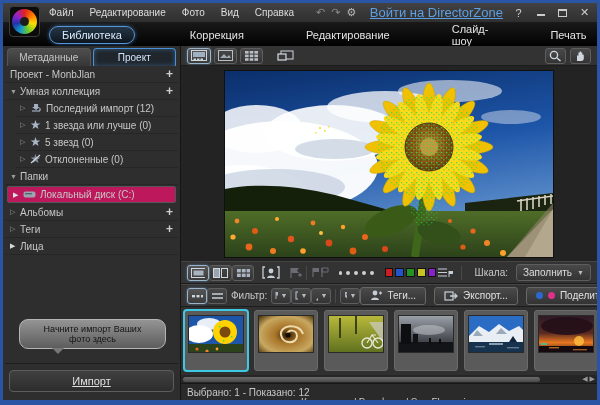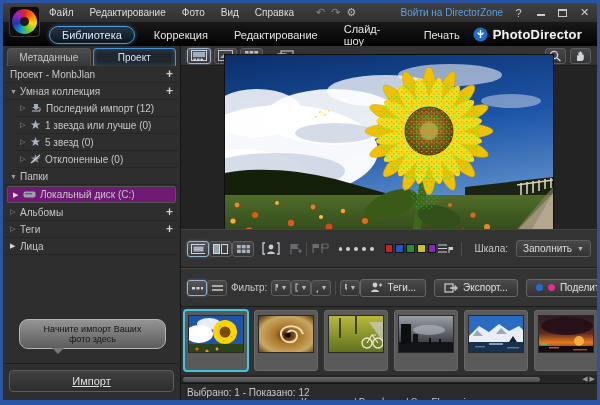--- a/index.html
+++ b/index.html
@@ -6,32 +6,32 @@
   *{box-sizing:border-box;}
   .win{position:relative;width:600px;height:405px;background:#2e2e2e;
        border:3px solid #2a55a4;border-bottom-width:5px;overflow:hidden;
        font-family:"Liberation Sans",sans-serif;color:#ccc;}
   
   .titlebar{height:20px;background:linear-gradient(#424242,#2f2f2f);display:flex;align-items:center;
             border-bottom:1px solid #1a1a1a;padding-left:38px;font-size:10px;}
   .menu-item{color:#ddd;margin:0 8px;cursor:default;}
   .tb-icons{display:flex;align-items:center;gap:6px;margin-left:14px;color:#8a8a8a;font-size:11px;}
   .tb-right{margin-left:auto;display:flex;align-items:center;gap:9px;margin-right:6px;}
-  .signin{color:#5d9fe3;font-size:10px;}
+  .signin{color:#5d9fe3;text-decoration:underline;font-size:13px;}
   .winbtn{color:#cfcfcf;font-size:11px;display:flex;align-items:center;justify-content:center;width:13px;height:13px;}
   .min-glyph{width:8px;border-bottom:2px solid #ccc;height:6px;}
   .max-glyph{width:9px;height:8px;border:1px solid #ccc;border-top:2px solid #ccc;}
   
   .logo{position:absolute;top:3px;left:6px;width:31px;height:31px;background:#0b0b0b;border:1px solid #3c3c3c;
         border-radius:4px;z-index:9;display:flex;align-items:center;justify-content:center;}
   .pin{width:25px;height:25px;border-radius:50%;
        background:conic-gradient(#d22,#f70,#fd0,#7c2,#19c,#23a,#92c,#d22);position:relative;}
   .pin::after{content:"";position:absolute;inset:8px;border-radius:50%;background:#1c1c1c;}
   
-  .modebar{height:23px;background:linear-gradient(#181818,#020202);display:flex;align-items:center;padding-left:40px;}
+  .modebar{height:23px;background:linear-gradient(#181818,#020202);display:flex;align-items:center;padding-left:40px;gap:36px;}
   .mtab{color:#e4e4e4;font-size:11px;margin:0 13px;}
   .mtab.active{border:1px solid #5596d8;border-radius:10px;padding:2px 12px;margin:0 6px;
                background:linear-gradient(#253647,#0e161e);color:#d8eafc;box-shadow:0 0 4px rgba(74,144,217,.6);}
   .brand{margin-left:auto;display:flex;align-items:center;gap:5px;margin-right:15px;}
   .brand-text{font-size:13px;font-weight:bold;color:#f4f4f4;text-shadow:1px 1px 1px #000,0 0 2px #666;letter-spacing:.2px;}
   
   .body{display:flex;height:354px;}
   .sidebar{width:178px;background:#2e2e2e;border-right:1px solid #151515;display:flex;flex-direction:column;padding:0 2px;}
   .main{flex:1;display:flex;flex-direction:column;background:#2c2c2c;min-width:0;}
   
@@ -39,42 +39,42 @@
   .stab{flex:1;text-align:center;font-size:10px;padding:3px 0 2px;border:1px solid #555;border-bottom:0;
         border-radius:4px 4px 0 0;background:linear-gradient(#4e4e4e,#363636);color:#c6c6c6;}
   .stab.active{background:#20262c;border-color:#4a90d9;color:#cfe4fa;box-shadow:inset 0 0 5px rgba(80,150,220,.45);}
   .row{display:flex;align-items:center;height:17px;padding:0 5px;border-bottom:1px solid #262626;
        color:#c6c6c6;font-size:10px;flex-shrink:0;}
   .row .plus{margin-left:auto;color:#cfcfcf;font-size:12px;font-weight:bold;}
   .tri{font-size:7px;color:#9a9a9a;width:10px;flex-shrink:0;}
   .indent{margin-left:10px;}
   .t-icon{margin-right:4px;flex-shrink:0;display:flex;}
   .item.selected{background:linear-gradient(#666,#4a4a4a);border-radius:2px;color:#f2f2f2;border-bottom:1px solid #3a3a3a;}
-  .item.folderdrive{background:#701a75;border:1px solid #555;border-radius:2px;margin:1px 2px;}
+  .item.folderdrive{background:#be185d;border:1px solid #555;border-radius:2px;margin:1px 2px;}
   .tooltip{position:relative;margin:auto 12px 14px 14px;background:linear-gradient(#949494,#5d5d5d);
            border:1px solid #b5b5b5;border-radius:9px;color:#141414;font-size:9px;text-align:center;
            padding:4px 18px;flex-shrink:0;}
   .tooltip::after{content:"";position:absolute;left:32px;bottom:-6px;border:6px solid transparent;
                   border-top-color:#777;border-bottom:0;}
   .import-wrap{border-top:1px solid #1d1d1d;padding:6px 4px 8px;flex-shrink:0;}
   .import-btn{width:100%;height:22px;border:1px solid #5d5d5d;border-radius:4px;
               background:linear-gradient(#404040,#2d2d2d);color:#e0e0e0;font-size:11px;
               display:flex;align-items:center;justify-content:center;text-decoration:underline;}
   
   .m-toolbar{height:20px;display:flex;align-items:center;gap:3px;padding:0 6px;background:#333;
              border-bottom:1px solid #1c1c1c;}
   .tb{height:16px;min-width:20px;border:1px solid #5e5e5e;border-radius:3px;padding:0 3px;
       background:linear-gradient(#484848,#343434);display:flex;align-items:center;justify-content:center;gap:2px;}
   .tb.active{border-color:#9ab4cc;box-shadow:0 0 3px rgba(120,170,220,.5);background:linear-gradient(#565656,#3c3c3c);}
   .gap{width:8px;}
   .sep{width:1px;height:14px;background:#1e1e1e;border-right:1px solid #4a4a4a;margin:0 4px;}
   .right-group{margin-left:auto;display:flex;align-items:center;gap:4px;}
   .preview{flex:1;background:#232323;display:flex;align-items:center;justify-content:center;min-height:0;}
   .photo-frame{border:1px solid #101010;line-height:0;}
-  .v-toolbar,.f-toolbar{height:39px;display:flex;align-items:center;padding:0 6px;background:#333;
+  .v-toolbar,.f-toolbar{height:23px;display:flex;align-items:center;padding:0 6px;background:#333;
                         border-top:1px solid #454545;border-bottom:1px solid #1c1c1c;font-size:10px;}
   .dot{width:4px;height:4px;border-radius:50%;background:#cfcfcf;margin:0 2px;}
   .chip{width:9px;height:9px;border:1px solid #111;margin:0 1px;}
   .drop{display:flex;align-items:center;gap:5px;border:1px solid #5e5e5e;border-radius:3px;
         background:linear-gradient(#484848,#343434);height:17px;padding:0 6px;color:#ddd;}
   .arrow{font-size:7px;color:#bbb;}
   .lbl{color:#c8c8c8;margin:0 4px;}
   .fbtn{display:flex;align-items:center;gap:5px;padding:0 9px;height:18px;border:1px solid #676767;
         border-radius:3px;background:linear-gradient(#4a4a4a,#333);color:#e0e0e0;font-size:10px;}
   .sharedot{width:7px;height:7px;border-radius:50%;}

